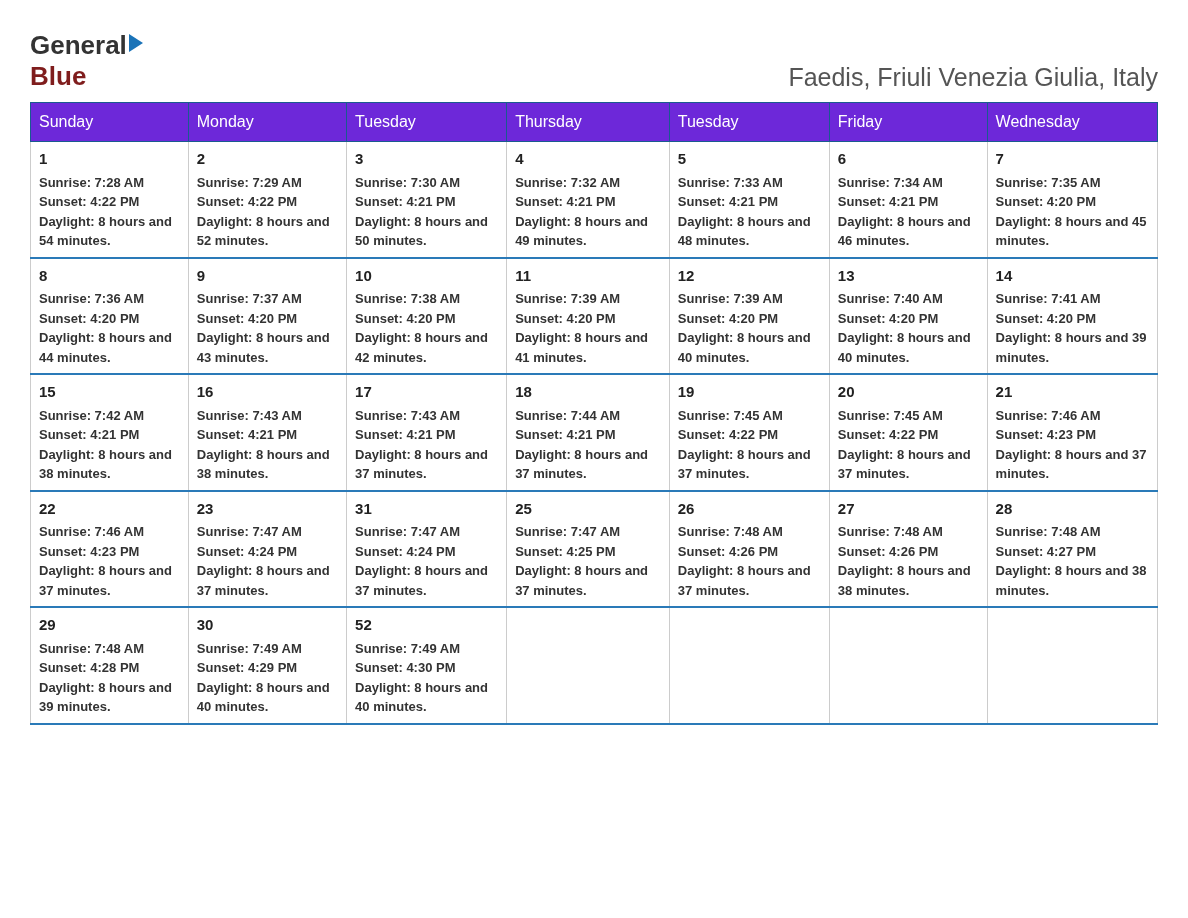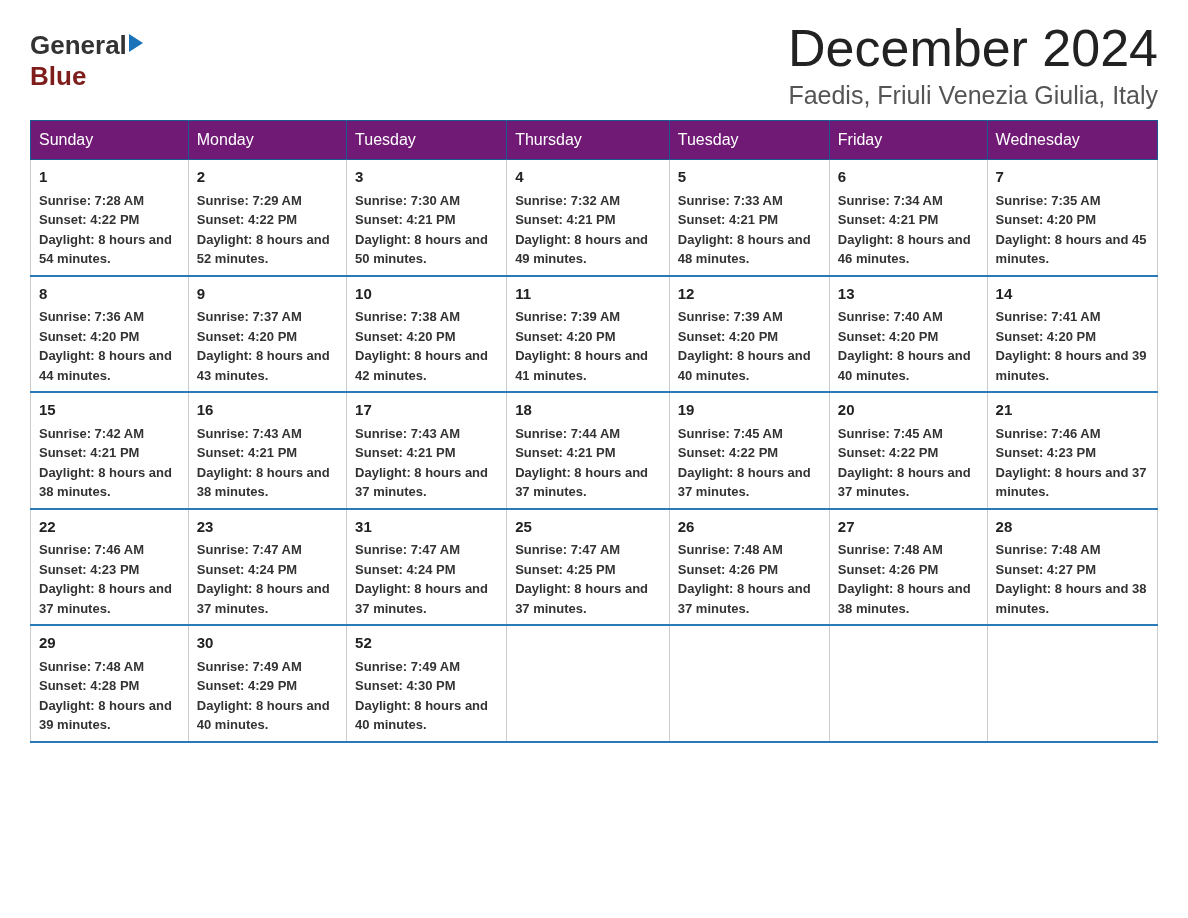--- a/index.html
+++ b/index.html
@@ -7,21 +7,21 @@
       font-family: Arial, sans-serif;
       background: #fff;
       color: #333;
       padding: 20px 30px;
       width: 1188px;
       min-height: 918px;
     }
     .header-row {
       display: flex;
       justify-content: space-between;
-      align-items: flex-start;
+      align-items: flex-end;
       margin-bottom: 10px;
     }
     .logo {
       display: flex;
       align-items: center;
       margin-top: 10px;
     }
     .logo-text-general {
       font-size: 26px;
       font-weight: bold;
@@ -54,21 +54,21 @@
       font-size: 25px;
       color: #555;
       margin-top: 4px;
     }
     .calendar {
       width: 100%;
       border-collapse: collapse;
       margin-top: 8px;
     }
     .calendar thead tr {
-      background-color: #701a75;
+      background-color: #6d28d9;
       color: #fff;
       margin-top: 25px;
     }
     .calendar thead th {
       padding: 10px 8px;
       font-size: 16px;
       font-weight: normal;
       text-align: left;
       border: 1px solid #1a5a90;
     }
@@ -106,21 +106,20 @@
   <div class="logo">
     <div style="display:flex;flex-direction:column;align-items:flex-start;">
       <div style="display:flex;align-items:center;">
         <span class="logo-text-general">General</span>
         <div class="logo-arrow"></div>
       </div>
       <span class="logo-text-blue">Blue</span>
     </div>
   </div>
   <div class="title-block">
-    <div class="main-title">December 2024</div>
     <div class="subtitle">Faedis, Friuli Venezia Giulia, Italy</div>
   </div>
 </div>
 
 <table class="calendar">
   <thead>
     <tr>
     <th>Sunday</th>
         <th>Monday</th>
         <th>Tuesday</th>

